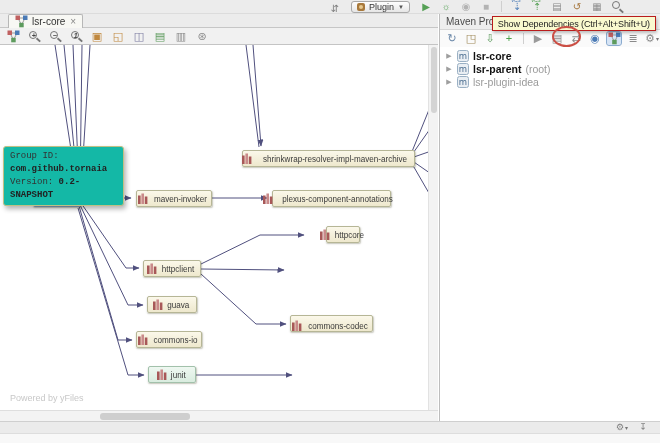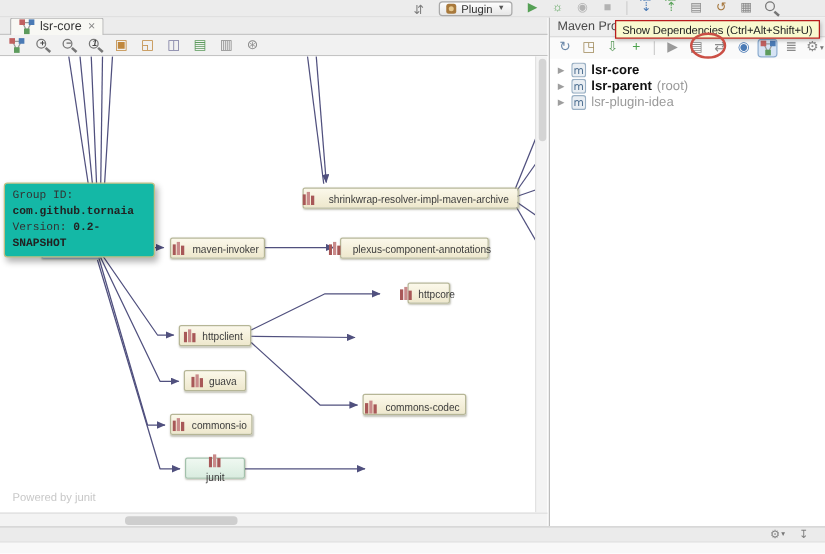--- a/index.html
+++ b/index.html
@@ -46,21 +46,21 @@
            line-height:8px;text-align:center;color:#444;font-weight:bold;}
 
   
   .canvas{position:absolute;left:0;top:45px;width:438px;height:365px;background:#fff;overflow:hidden;}
   .canvas svg.edges{position:absolute;left:0;top:0;}
   .gnode{position:absolute;height:17px;border:1px solid #b6b696;border-radius:2px;
          background:linear-gradient(#fbf8ea,#eee8cd);display:flex;align-items:center;
          justify-content:center;gap:3px;font-size:9px;color:#3b3b3b;
          box-shadow:0.5px 1px 1.5px rgba(90,90,60,.35);white-space:nowrap;}
   .gnode .lbl{transform:scaleX(.9);}
-  .gnode.test{background:linear-gradient(#eff8f1,#d9ecdf);border-color:#a2c1ab;flex-direction:column;}
+  .gnode.test{background:linear-gradient(#eff8f1,#d9ecdf);border-color:#a2c1ab;}
   .gnode.selected{background:linear-gradient(#dde9f6,#bfd4ec);border-color:#86a3c5;}
   .nicon{display:inline-flex;align-items:center;}
 
   .ttip{position:absolute;left:3px;top:101px;width:121px;background:#14b8a6;
         border:1px solid #c0c084;border-radius:3px;box-shadow:2px 3px 5px rgba(0,0,0,.3);
         padding:3px 6px;font-size:9px;line-height:1.45;color:#333;z-index:5;font-family:Liberation Mono, monospace;}
   .ttip b{color:#222;}
   .watermark{position:absolute;left:10px;bottom:7px;font-size:9px;color:#c8c8c8;}
 
   .vscroll{position:absolute;right:0;top:0;width:10px;height:365px;background:#f3f3f3;
@@ -207,21 +207,21 @@
         <polyline points="411,109 437,45" fill="none" stroke="#50507e" stroke-width="1" stroke-linejoin="round"></polyline>
         <polyline points="411,111 437,74" fill="none" stroke="#50507e" stroke-width="1" stroke-linejoin="round"></polyline>
         <polyline points="411,113 437,104" fill="none" stroke="#50507e" stroke-width="1" stroke-linejoin="round"></polyline>
         <polyline points="411,115 437,133" fill="none" stroke="#50507e" stroke-width="1" stroke-linejoin="round"></polyline>
         <polyline points="411,117 437,162" fill="none" stroke="#50507e" stroke-width="1" stroke-linejoin="round"></polyline>
       </svg>
     <div class="ttip" id="ttip">
         <div class="trowt">Group ID: <b>com.github.tornaia</b></div>
         <div class="trowt">Version: <b>0.2-SNAPSHOT</b></div>
       </div>
-    <div class="watermark">Powered by junit</div>
+    <div class="watermark">Powered by yFiles</div>
     <div class="vscroll">
         <div class="vthumb"></div>
       </div>
   <div class="gnode selected" style="left: 33px; top: 145px; width: 48px;">
         <span class="nicon">
           <svg width="12" height="12" viewBox="0 0 12 12">
             <rect x="0.5" y="0.5" width="11" height="11" rx="2" fill="#e9eef3" stroke="#9ab0c4"></rect>
             <text x="6" y="9" text-anchor="middle" font-size="8.5" fill="#4c6e90" font-family="DejaVu Sans, sans-serif">m</text>
           </svg>
         </span>

